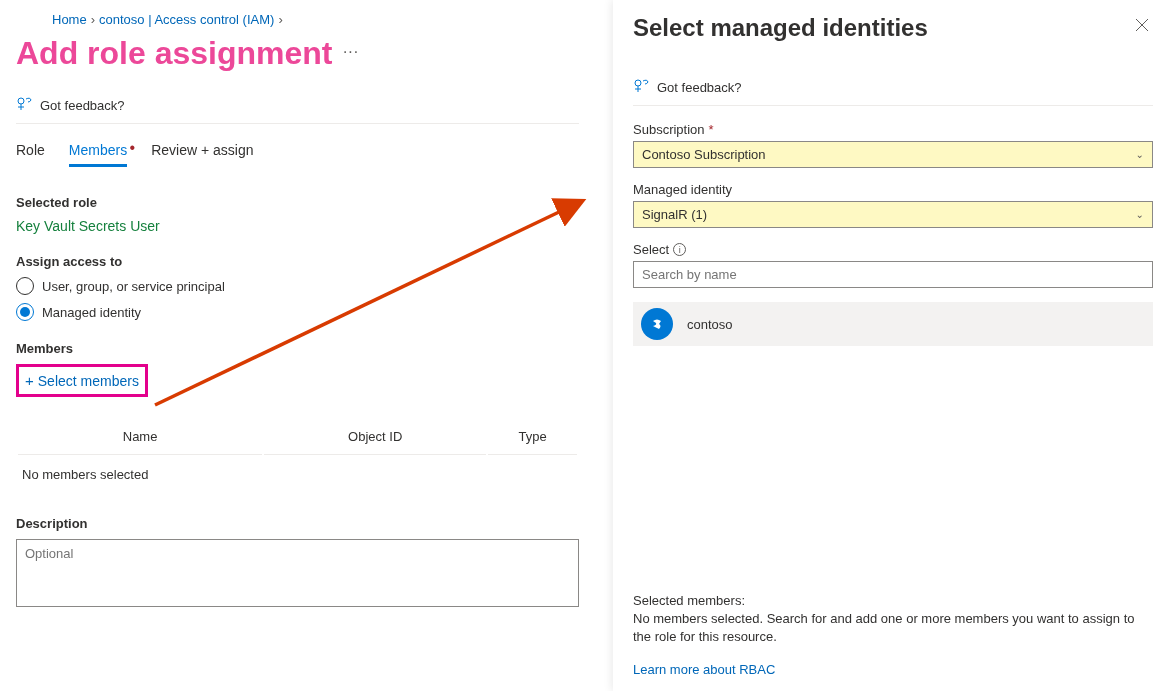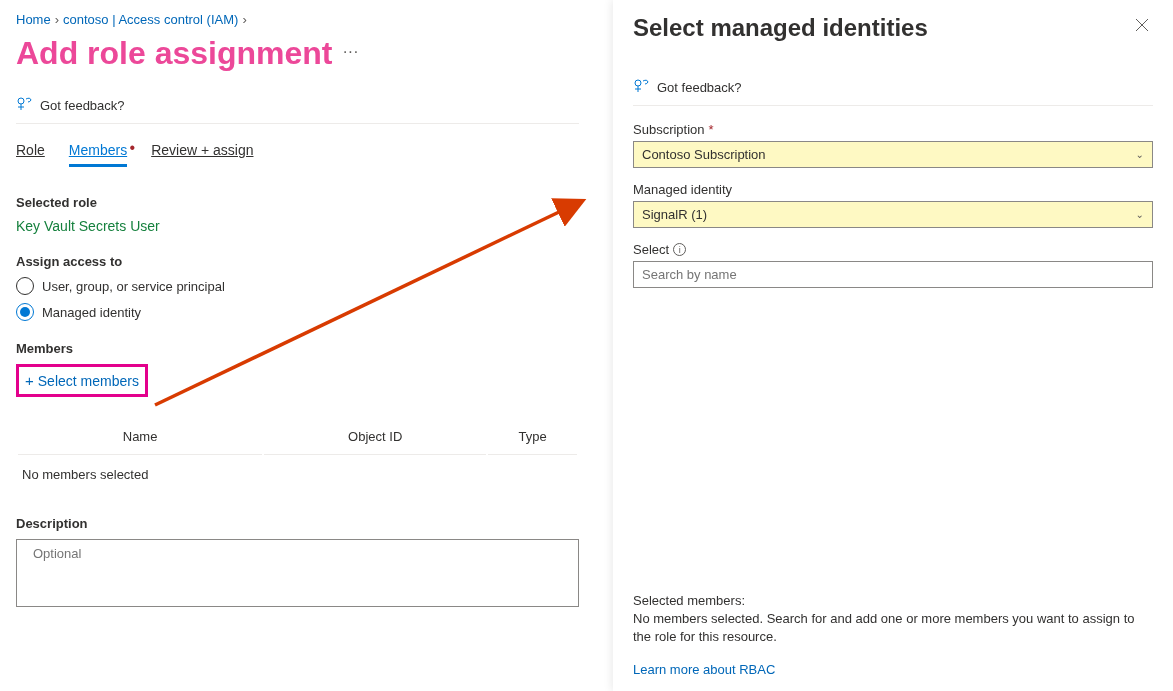--- a/index.html
+++ b/index.html
@@ -19,37 +19,38 @@
       width: 595px;
       height: 691px;
       padding: 12px 16px;
     }
     .breadcrumb {
       display: flex;
       align-items: center;
       gap: 4px;
       font-size: 13px;
       margin-bottom: 8px;
+      margin-left: 36px;
     }
     .breadcrumb a { color: #0067b8; text-decoration: none; cursor: pointer; }
     .breadcrumb .chev { color: #605e5c; }
     .page-title-row { display: flex; align-items: center; gap: 10px; margin-bottom: 24px; }
     .page-title { font-size: 32px; font-weight: 600; color: #ec4899; }
     .more { color: #605e5c; font-size: 16px; cursor: pointer; padding-bottom: 4px; }
     .feedback-link {
       display: flex; align-items: center; gap: 8px;
       color: #323130; font-size: 13px; margin-bottom: 8px; cursor: pointer;
     }
     .feedback-icon { color: #0078d4; font-size: 14px; }
     .hr { border: none; border-top: 1px solid #edebe9; margin-bottom: 18px; }
     .tabs {
       display: flex; gap: 24px;
       margin-bottom: 28px;
     }
-    .tab { color: #323130; font-size: 14px; padding-bottom: 6px; cursor: pointer; position: relative; text-decoration: underline; }
+    .tab { color: #323130; font-size: 14px; padding-bottom: 6px; cursor: pointer; position: relative; }
     .tab.active { color: #0078d4; border-bottom: 3px solid #0078d4; font-weight: 400; }
     .tab .dot { color: #a4262c; position: absolute; top: -2px; right: -8px; font-size: 16px; line-height: 1; }
     .section-label { font-weight: 600; font-size: 13px; margin-bottom: 8px; }
     .section-value { font-size: 14px; color: #15803d; margin-bottom: 20px; }
     .radio-row { display: flex; align-items: center; gap: 8px; margin-bottom: 8px; cursor: pointer; }
     .radio {
       width: 18px; height: 18px; border: 1px solid #323130; border-radius: 50%;
       display: flex; align-items: center; justify-content: center;
     }
     .radio.checked { border-color: #0078d4; }
@@ -68,21 +69,21 @@
     .members-table th {
       text-align: center; font-weight: 400; font-size: 13px; color: #323130;
       padding: 10px 4px; border-bottom: 1px solid #edebe9;
     }
     .members-table td {
       padding: 10px 4px; font-size: 13px; color: #323130;
     }
     .desc-area {
       width: 100%;
       border: 1px solid #8a8886;
-      padding: 6px 16px;
+      padding: 6px 8px;
       font-family: inherit; font-size: 13px;
       min-height: 68px;
       resize: none;
       color: #605e5c;
     }
 
     .right-panel {
       position: absolute;
       right: 0; top: 0;
       width: 560px;
@@ -265,19 +266,28 @@
     <span>SignalR (1)</span>
     <span class="chev-down">⌄</span>
   </div>
 
   <div class="field-label">
     <span>Select</span>
     <span class="info-icon">i</span>
   </div>
   <input class="search-input" placeholder="Search by name" style="">
 
+  <div class="identity-row">
+    <div class="identity-icon">
+      <svg width="20" height="20" viewBox="0 0 20 20">
+          <circle cx="10" cy="10" r="10" fill="#0078d4"></circle>
+          <path d="M6 7 Q10 4 14 7 L12 10 Q15 12 12 15 L6 12 Q10 11 9 9 Z" fill="#fff"></path>
+        </svg>
+    </div>
+    <span>contoso</span>
+  </div>
 
   <div class="bottom-block">
     <div class="bottom-label">Selected members:</div>
     <div class="bottom-text">No members selected. Search for and add one or more members you want to assign to the role for this resource.</div>
     <div class="learn-link">Learn more about RBAC</div>
   </div>
 </div>
 
 </body></html>

